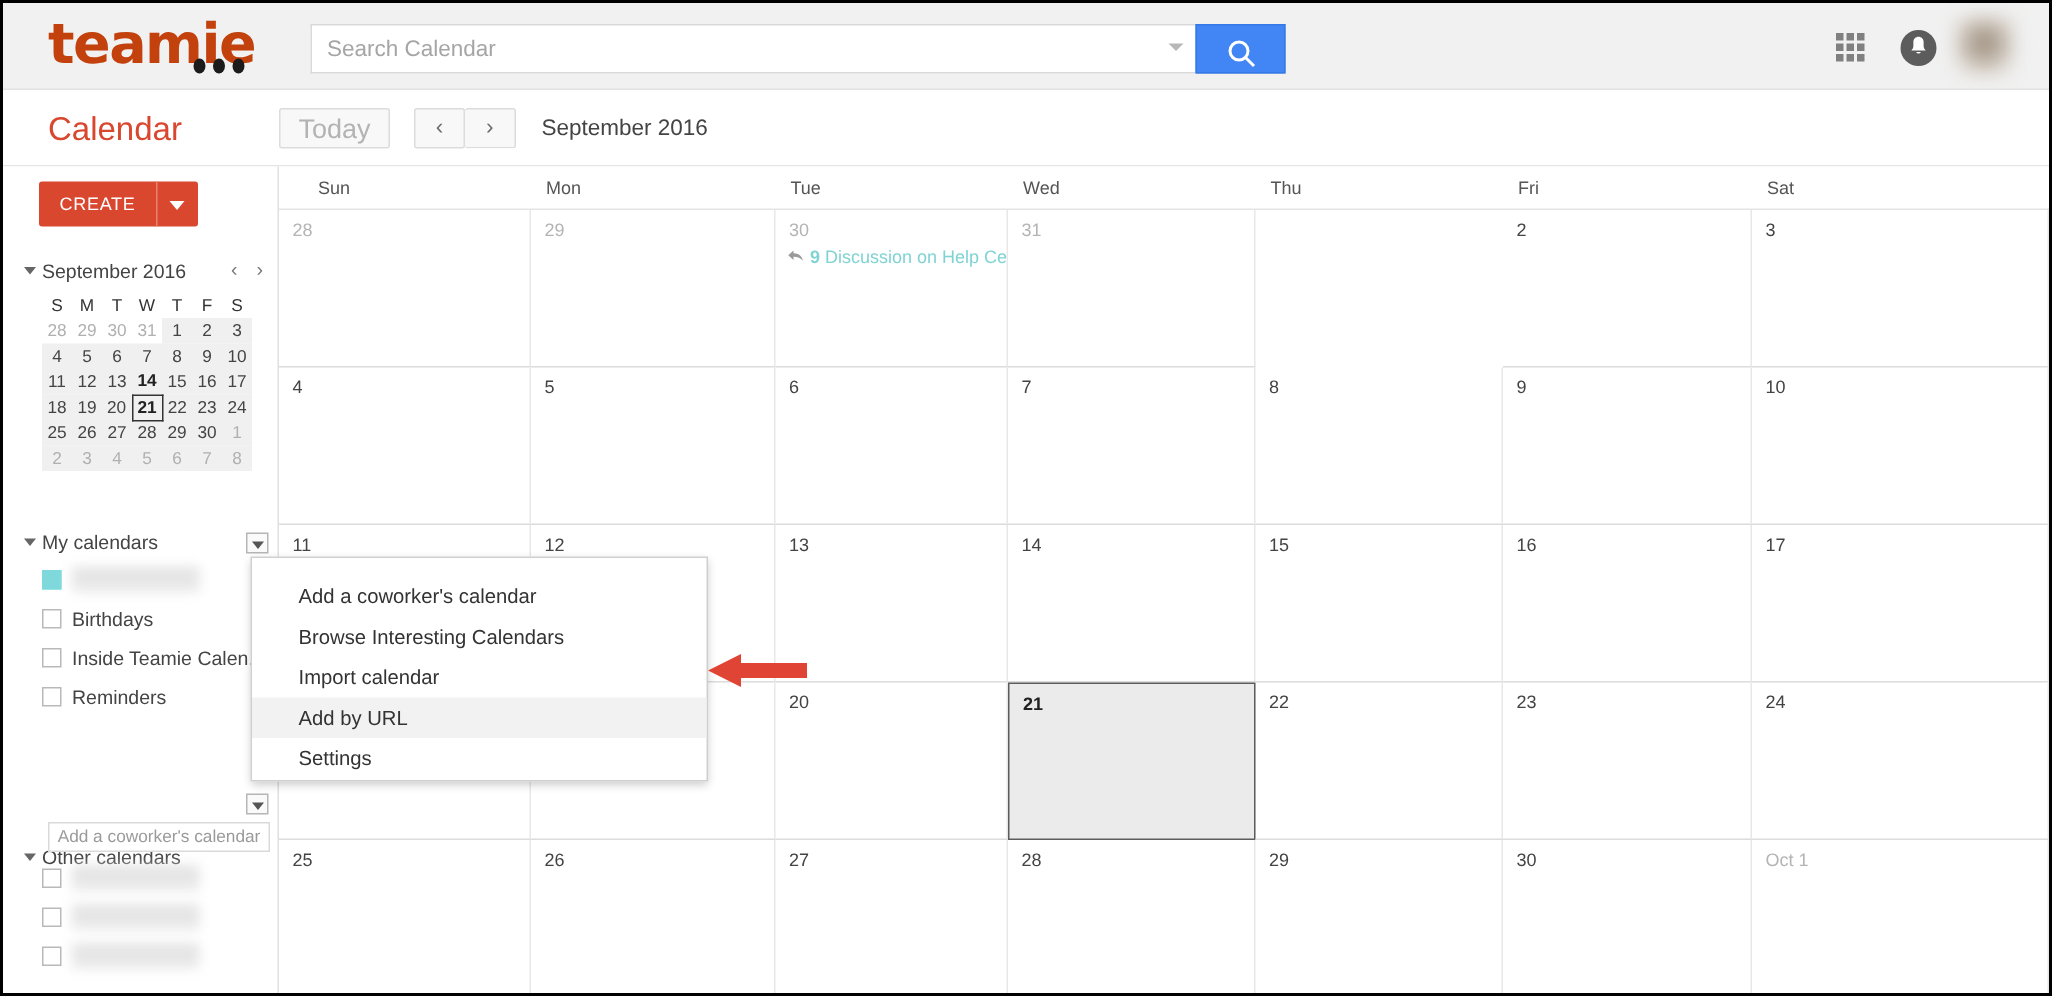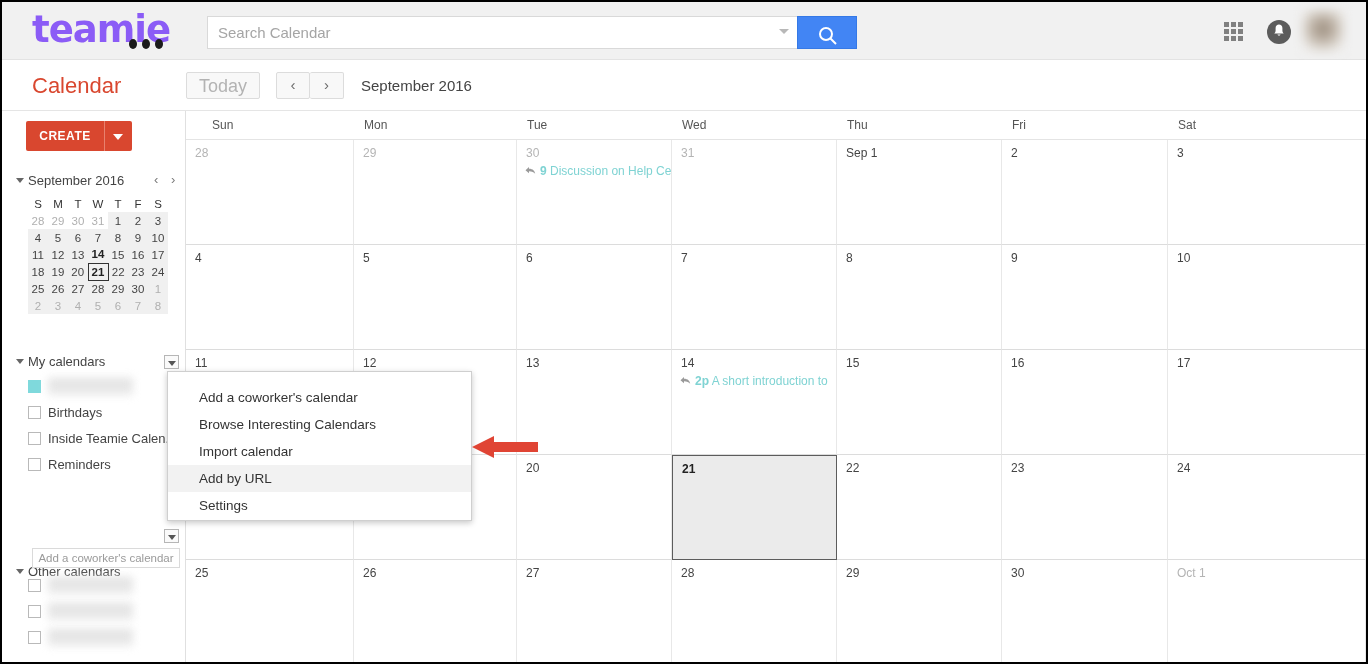--- a/index.html
+++ b/index.html
@@ -14,21 +14,21 @@
   }
 
   
   .topbar {
     position: absolute; left: 0; top: 0; width: 1364px; height: 58px;
     background: #f1f1f1; border-bottom: 1px solid #e3e3e3;
   }
   .logo {
     position: absolute; left: 30px; top: 6px;
     font-family: "DejaVu Sans", sans-serif;
-    font-size: 37px; font-weight: bold; color: #8b5cf6;
+    font-size: 37px; font-weight: bold; color: #c2410c;
     letter-spacing: -1px; line-height: 44px;
   }
   .logo-dots { position: absolute; left: 97px; top: 7px; }
   .logo-dots i {
     display: inline-block; width: 8px; height: 10px;
     background: #1b1b1b; border-radius: 50%; margin-right: 5px;
   }
   .search-wrap {
     position: absolute; left: 205px; top: 14px; width: 590px; height: 33px;
     background: #fff; border: 1px solid #d9d9d9; border-right: none;
@@ -122,21 +122,21 @@
     position: absolute; left: 0; top: 109px; width: 184px; height: 551px;
     background: #fff; border-right: 1px solid #e0e0e0;
   }
   .create-btn {
     position: absolute; left: 24px; top: 10px; width: 106px; height: 30px;
     background: #d9472f; border-radius: 2px; cursor: pointer;
   }
   .create-btn .lbl {
     position: absolute; left: 0; top: 0; width: 78px; height: 22px;
     line-height: 30px; text-align: center; color: #fff;
-    font-size: 12px; font-weight: bold; letter-spacing: .5px;
+    font-size: 12px; font-weight: normal; letter-spacing: .5px;
   }
   .create-btn .sep {
     position: absolute; left: 78px; top: 0; width: 1px; height: 30px;
     background: #e8816e;
   }
   .create-btn .cr {
     position: absolute; left: 87px; top: 13px; width: 0; height: 0;
     border-left: 5px solid transparent; border-right: 5px solid transparent;
     border-top: 6px solid #fff;
   }
@@ -490,23 +490,20 @@
           </div>
           <div class="cell other" style="left: 331px; width: 155px;">
             <div class="dnum">30</div>
             <div class="ev"><span class="ra"><svg width="11" height="10" viewBox="0 0 11 10">
                   <path d="M4 1L0.5 4.2 4 7.3V5.2c3 0 4.8.8 6.2 2.6C9.7 5 8 2.8 4 2.8z" fill="#9a9a9a"></path>
                 </svg></span><b>9</b> <span>Discussion on Help Cen</span></div>
           </div>
           <div class="cell other" style="left: 486px; width: 165px;">
             <div class="dnum">31</div>
           </div>
-          <div class="cell" style="left: 651px; width: 165px;">
-            <div class="dnum">Sep 1</div>
-          </div>
           <div class="cell" style="left: 816px; width: 166px;">
             <div class="dnum">2</div>
           </div>
           <div class="cell" style="left: 982px; width: 198px;">
             <div class="dnum">3</div>
           </div>
         </div>
         <div class="wk">
           <div class="cell" style="left: 0px; width: 168px;">
             <div class="dnum">4</div>
@@ -535,23 +532,20 @@
             <div class="dnum">11</div>
           </div>
           <div class="cell" style="left: 168px; width: 163px;">
             <div class="dnum">12</div>
           </div>
           <div class="cell" style="left: 331px; width: 155px;">
             <div class="dnum">13</div>
           </div>
           <div class="cell" style="left: 486px; width: 165px;">
             <div class="dnum">14</div>
-            <div class="ev"><span class="ra"><svg width="11" height="10" viewBox="0 0 11 10">
-                  <path d="M4 1L0.5 4.2 4 7.3V5.2c3 0 4.8.8 6.2 2.6C9.7 5 8 2.8 4 2.8z" fill="#9a9a9a"></path>
-                </svg></span><b>2p</b> <span>A short introduction to</span></div>
           </div>
           <div class="cell" style="left: 651px; width: 165px;">
             <div class="dnum">15</div>
           </div>
           <div class="cell" style="left: 816px; width: 166px;">
             <div class="dnum">16</div>
           </div>
           <div class="cell" style="left: 982px; width: 198px;">
             <div class="dnum">17</div>
           </div>

